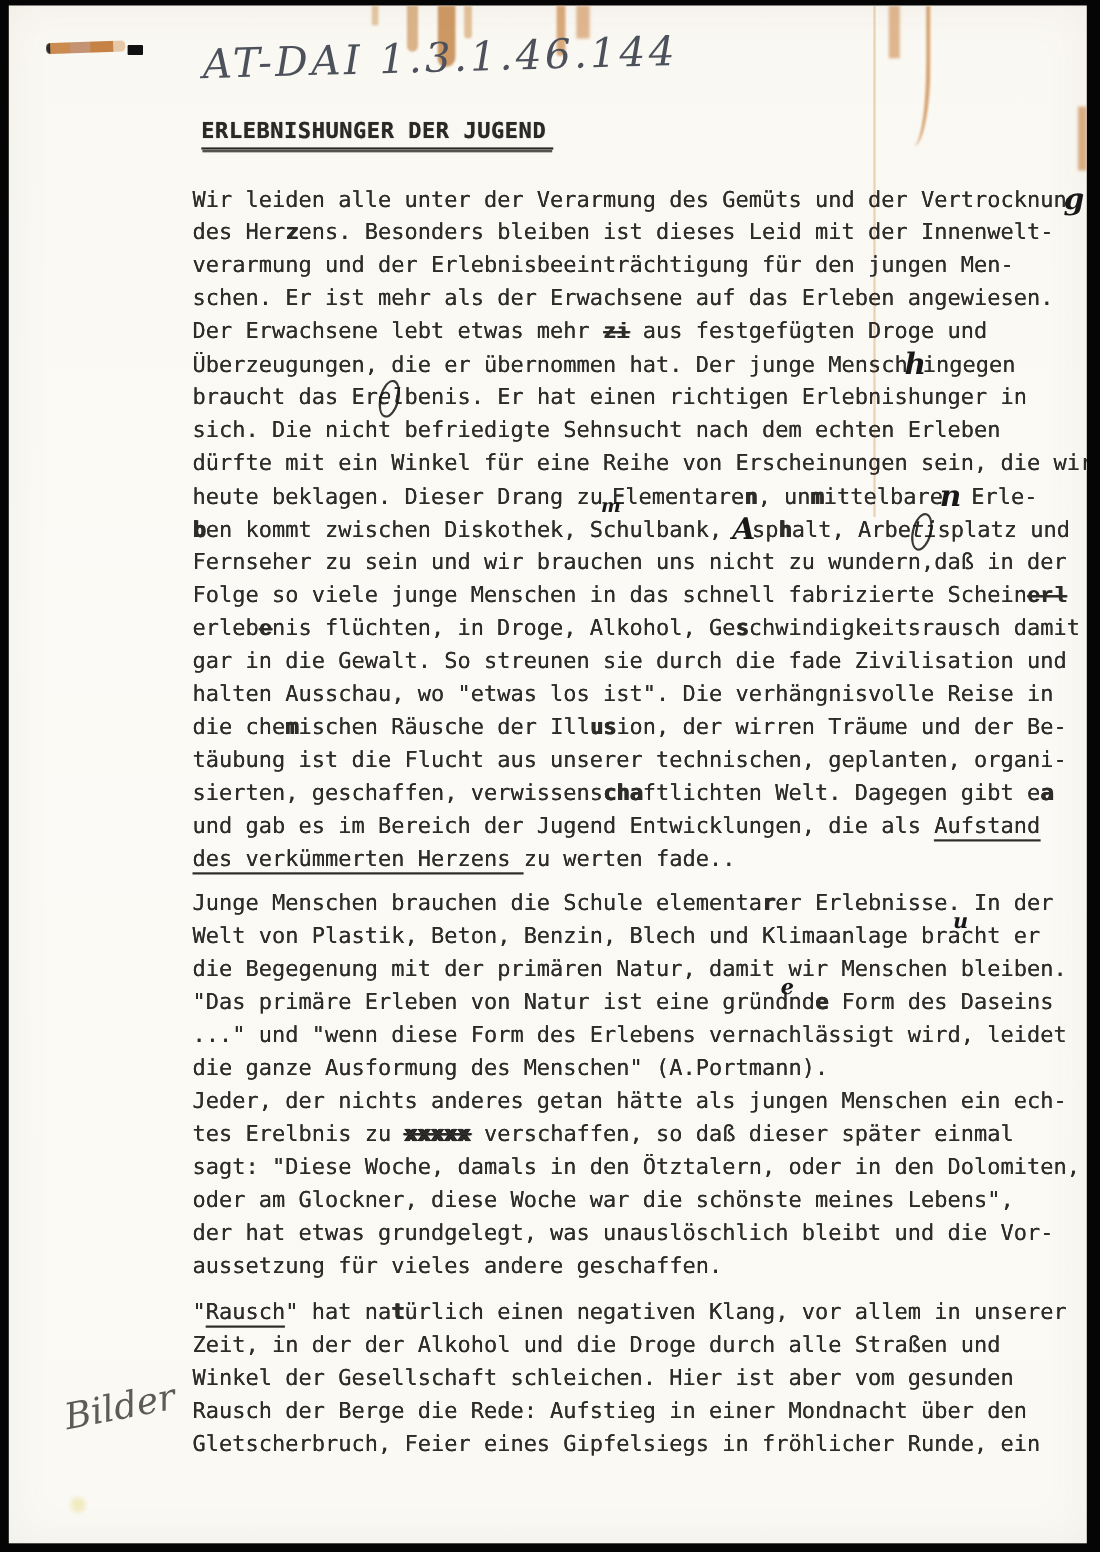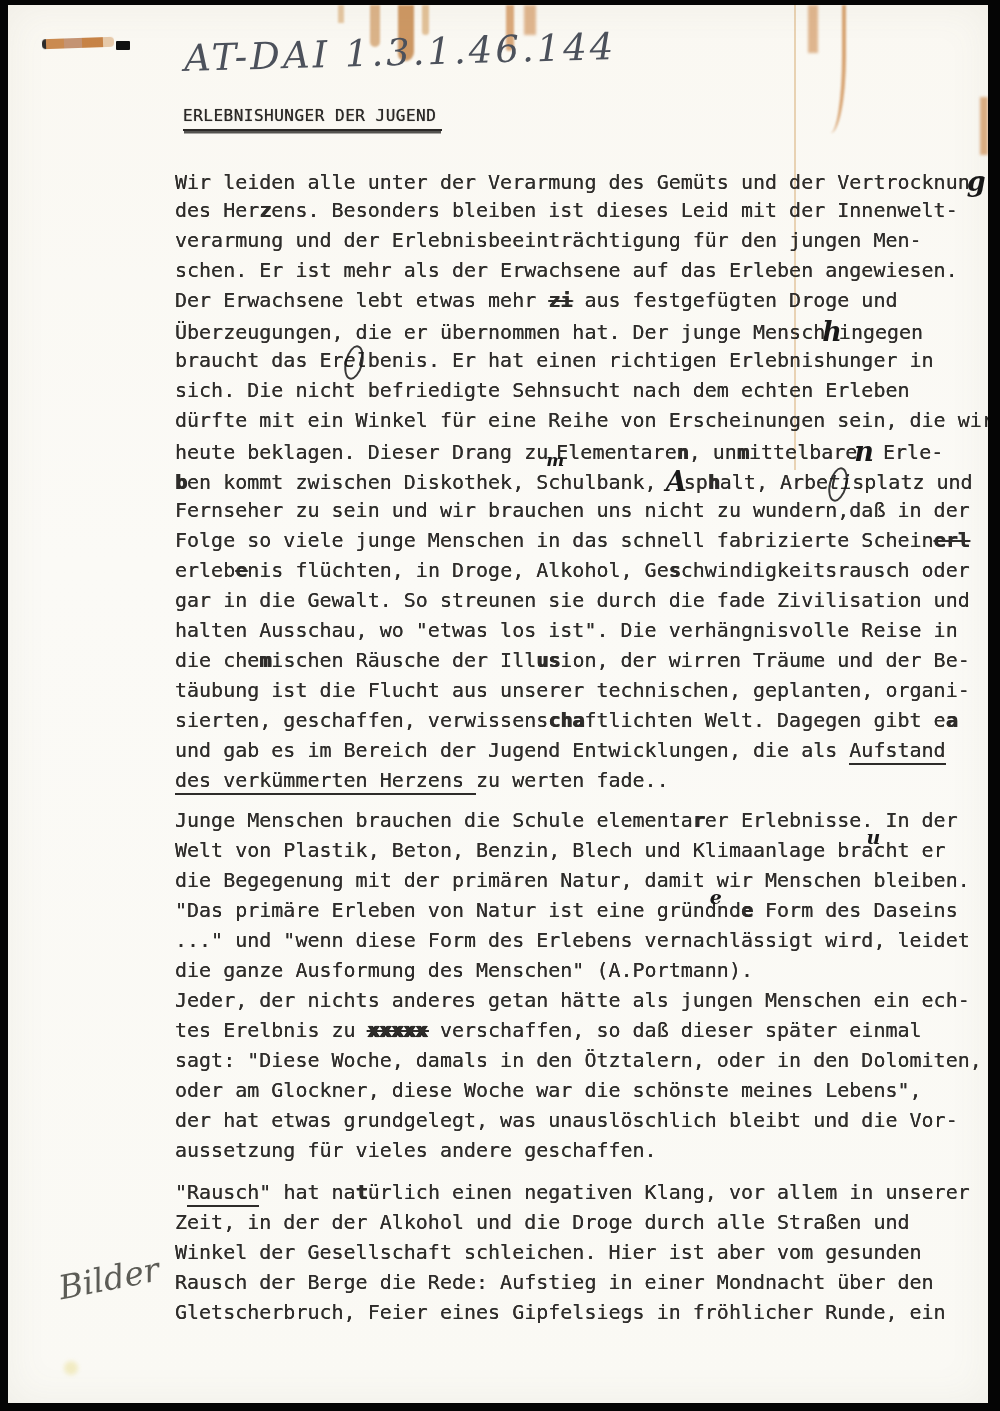--- a/index.html
+++ b/index.html
@@ -12,41 +12,41 @@
   
   .typed{position:absolute;left:0;top:0;width:100%;height:100%;color:#2e2c2a;}
   .para{position:absolute;left:167px;width:830px;}
   .para:nth-child(1){top:160px;}
   .para:nth-child(2){top:800px;}
   .para:nth-child(3){top:1172px;}
   .tline{white-space:pre;font-size:20px;line-height:30px;height:30px;
          text-shadow:0 0 .6px rgba(46,44,42,.9);}
   .seg-n{}
   .seg-ot{font-weight:bold;text-shadow:.9px 0 0 currentColor,0 0 .6px currentColor;}
-  .seg-st{font-weight:bold;text-decoration:line-through;text-shadow:.6px 0 0 currentColor;}
+  .seg-st{font-weight:bold;text-decoration:line-through;text-shadow:.6px 0 0 currentColor;font-family:Liberation Mono, monospace;}
   .seg-stb{font-weight:bold;text-decoration:line-through;
            text-shadow:1px 0 0 #1a1a1a,-1px 0 0 #1a1a1a,0 0 1px #1a1a1a;}
   .seg-ul{border-bottom:2px solid #2e2c2a;padding-bottom:1px;}
   .seg-hw{font-family:"DejaVu Serif",serif;font-style:italic;font-weight:bold;
           font-size:27px;color:#181818;position:relative;top:2px;margin:0 -3px;
           text-shadow:none;}
   .seg-hwa{display:inline-block;width:0;font-family:"DejaVu Serif",serif;font-style:italic;
            font-weight:bold;font-size:19px;color:#181818;transform:translate(-7px,-13px);
            text-shadow:none;}
   .seg-hwb{display:inline-block;width:8px;font-family:"DejaVu Serif",serif;font-style:italic;
            font-weight:bold;font-size:17px;color:#181818;transform:translate(-2px,7px);
            text-shadow:none;}
   .seg-loop{position:relative;font-style:italic;}
   .seg-loop::after{content:"";position:absolute;left:1px;top:-3px;width:14px;height:31px;
            border:2px solid rgba(22,22,22,.85);border-radius:50%;transform:rotate(14deg);}
   
-  .doc-title{position:absolute;left:175px;top:101px;font-size:16px;letter-spacing:.5px;
+  .doc-title{position:absolute;left:175px;top:101px;font-size:20px;letter-spacing:.5px;
              color:#2b2927;white-space:pre;text-shadow:0 0 .7px rgba(43,41,39,.9);
              border-bottom:2px solid #2b2927;padding:0 6px 4px 0;
-             box-shadow:0 3.5px 0 -1px rgba(43,41,39,.8);}
+             box-shadow:0 3.5px 0 -1px rgba(43,41,39,.8);font-weight:bold;}
   
   .arch-ref{position:absolute;left:176px;top:26px;font-family:"DejaVu Serif",serif;
             font-style:italic;font-size:37px;letter-spacing:3px;color:#4c515b;
             transform:rotate(-1.6deg);white-space:pre;}
   
   .margin-note{position:absolute;left:50px;top:1254px;font-family:"DejaVu Serif",serif;
             font-style:italic;font-size:33px;color:#5c5c56;transform:rotate(-11deg);}
   
   .stain{position:absolute;pointer-events:none;}
   .st-drip1{left:362px;top:0;width:10px;height:42px;background:#c07a33;opacity:.55;filter:blur(1px);border-radius:0 0 6px 6px;}
@@ -98,21 +98,21 @@
           <div class="tline"><span class="seg-n">schen. Er ist mehr als der Erwachsene auf das Erleben angewiesen.</span></div>
           <div class="tline"><span class="seg-n">Der Erwachsene lebt etwas mehr </span><span class="seg-st">zi</span><span class="seg-n"> aus festgefügten Droge und</span></div>
           <div class="tline"><span class="seg-n">Überzeugungen, die er übernommen hat. Der junge Mensch</span><span class="seg-hw">h</span><span class="seg-n">ingegen</span></div>
           <div class="tline"><span class="seg-n">braucht das Er</span><span class="seg-loop">el</span><span class="seg-n">benis. Er hat einen richtigen Erlebnishunger in</span></div>
           <div class="tline"><span class="seg-n">sich. Die nicht befriedigte Sehnsucht nach dem echten Erleben</span></div>
           <div class="tline"><span class="seg-n">dürfte mit ein Winkel für eine Reihe von Erscheinungen sein, die wir</span></div>
           <div class="tline"><span class="seg-n">heute beklagen. Dieser Drang zu</span><span class="seg-hwb">m</span><span class="seg-n">Elementare</span><span class="seg-ot">n</span><span class="seg-n">, un</span><span class="seg-ot">m</span><span class="seg-n">ittelbare</span><span class="seg-hw">n</span><span class="seg-n"> Erle-</span></div>
           <div class="tline"><span class="seg-ot">b</span><span class="seg-n">en kommt zwischen Diskothek, Schulbank, </span><span class="seg-hw">A</span><span class="seg-n">sp</span><span class="seg-ot">h</span><span class="seg-n">alt, Arbe</span><span class="seg-loop">ti</span><span class="seg-n">splatz und</span></div>
           <div class="tline"><span class="seg-n">Fernseher zu sein und wir brauchen uns nicht zu wundern,daß in der</span></div>
           <div class="tline"><span class="seg-n">Folge so viele junge Menschen in das schnell fabrizierte Schein</span><span class="seg-st">erl</span></div>
-          <div class="tline"><span class="seg-n">erleb</span><span class="seg-st">e</span><span class="seg-n">nis flüchten, in Droge, Alkohol, Ge</span><span class="seg-ot">s</span><span class="seg-n">chwindigkeitsrausch oder</span></div>
+          <div class="tline"><span class="seg-n">erleb</span><span class="seg-st">e</span><span class="seg-n">nis flüchten, in Droge, Alkohol, Ge</span><span class="seg-ot">s</span><span class="seg-n">chwindigkeitsrausch damit</span></div>
           <div class="tline"><span class="seg-n">gar in die Gewalt. So streunen sie durch die fade Zivilisation und</span></div>
           <div class="tline"><span class="seg-n">halten Ausschau, wo "etwas los ist". Die verhängnisvolle Reise in</span></div>
           <div class="tline"><span class="seg-n">die che</span><span class="seg-ot">m</span><span class="seg-n">ischen Räusche der Ill</span><span class="seg-ot">us</span><span class="seg-n">ion, der wirren Träume und der Be-</span></div>
           <div class="tline"><span class="seg-n">täubung ist die Flucht aus unserer technischen, geplanten, organi-</span></div>
           <div class="tline"><span class="seg-n">sierten, geschaffen, verwissens</span><span class="seg-ot">cha</span><span class="seg-n">ftlichten Welt. Dagegen gibt e</span><span class="seg-ot">a</span></div>
           <div class="tline"><span class="seg-n">und gab es im Bereich der Jugend Entwicklungen, die als </span><span class="seg-ul">Aufstand</span></div>
           <div class="tline"><span class="seg-ul">des verkümmerten Herzens </span><span class="seg-n">zu werten fade..</span></div>
         </div>
         <div class="para">
           <div class="tline"><span class="seg-n">Junge Menschen brauchen die Schule elementa</span><span class="seg-ot">r</span><span class="seg-n">er Erlebnisse. In der</span></div>

